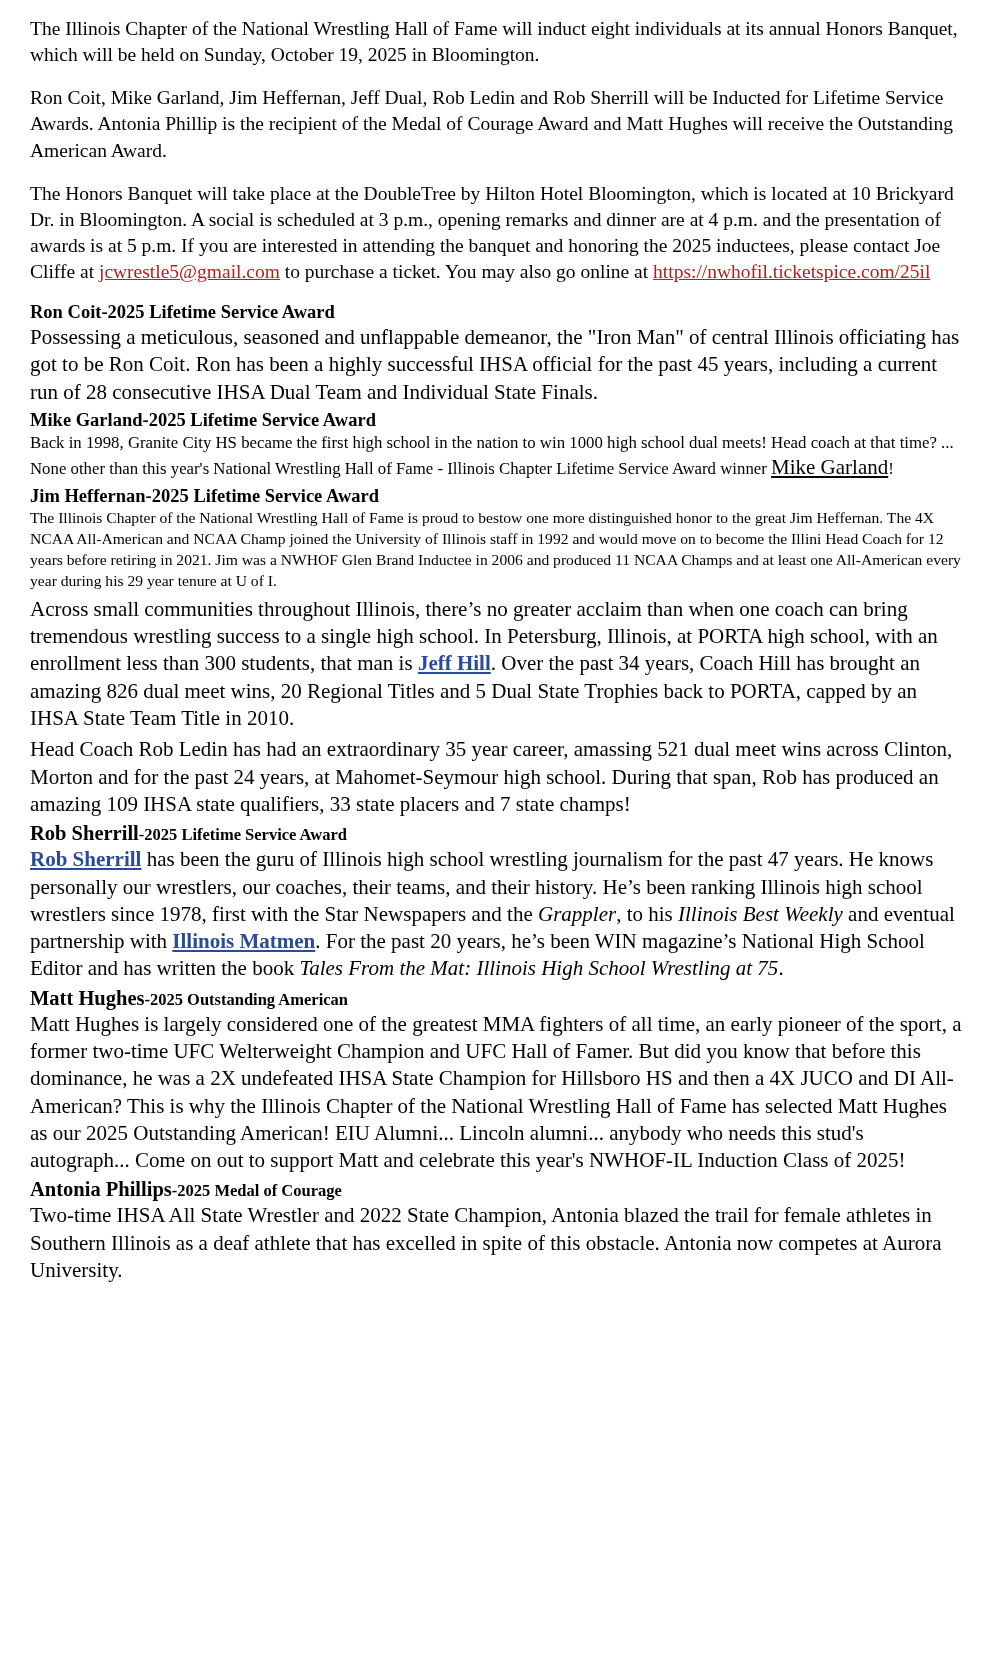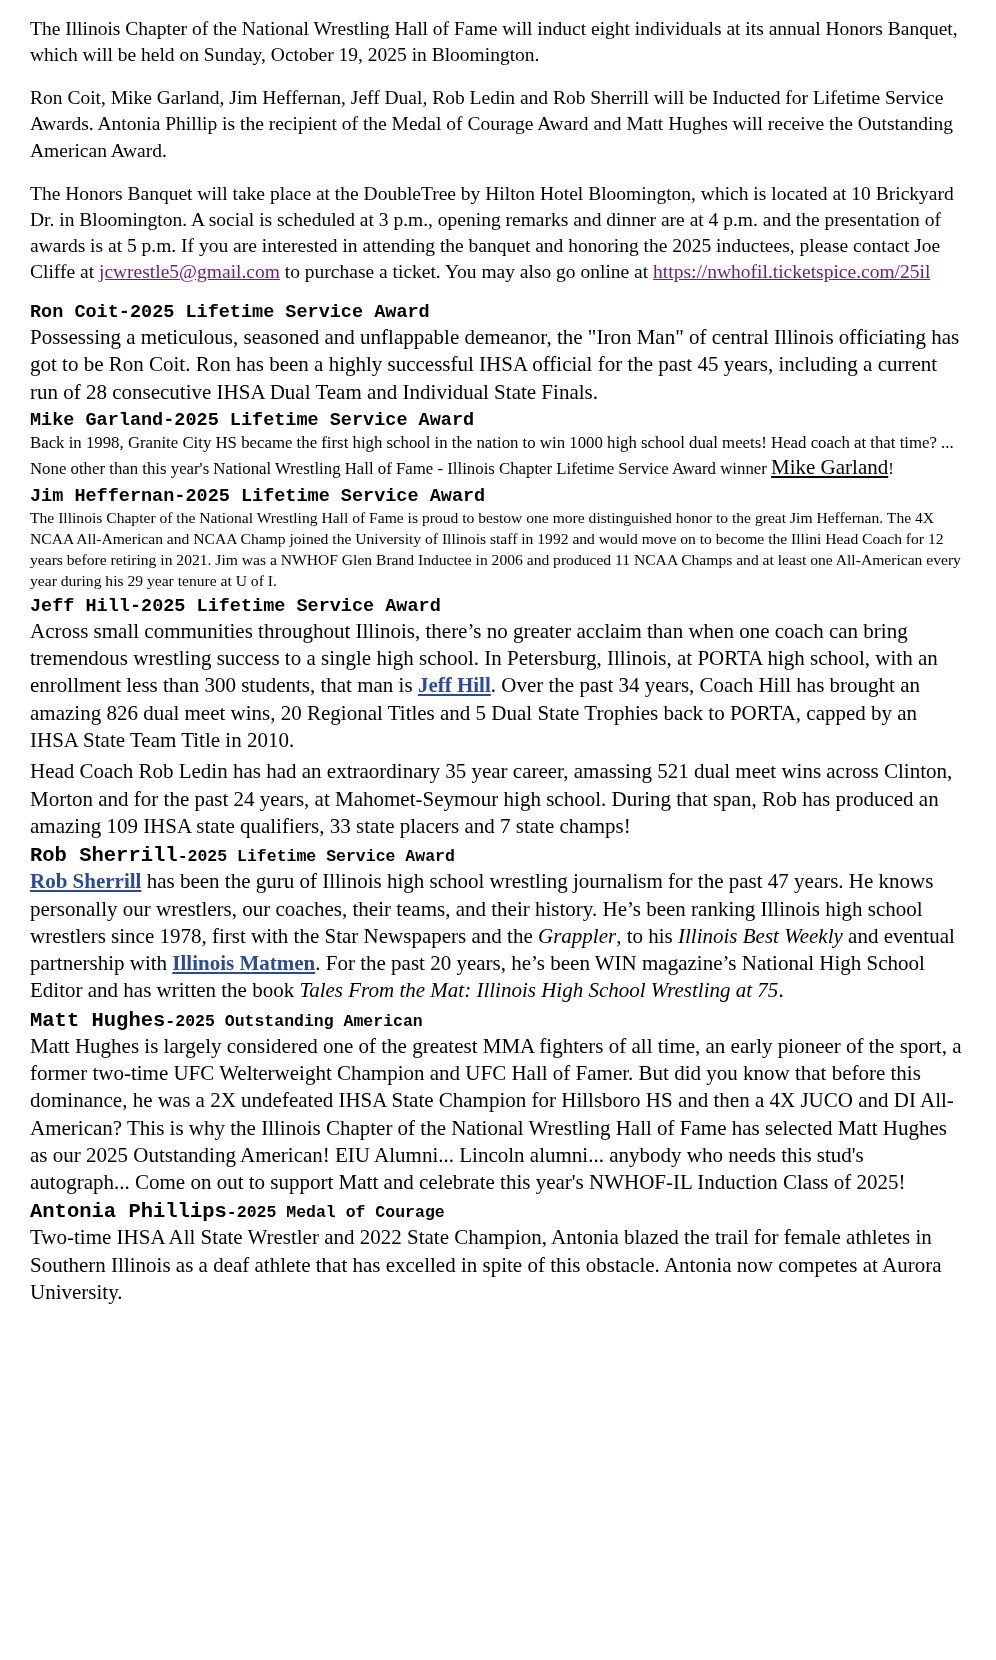--- a/index.html
+++ b/index.html
@@ -26,36 +26,35 @@
     font-size: 19.5px;
     line-height: 1.34;
   }
   .lead-bold {
     font-weight: bold;
     font-size: 19.5px;
     line-height: 1.34;
     margin-bottom: 22px;
   }
   a.link {
-    color: #701a75;
+    color: #b91c1c;
     text-decoration: underline;
     word-break: break-all;
   }
   a.link-dark {
     color: #2a4b9b;
     text-decoration: underline;
     font-weight: bold;
   }
   .section {
     margin-bottom: 0;
   }
   .head {
     font-weight: bold;
     margin: 0 0 1px 0;
-    font-family: Liberation Mono, monospace;
   }
   .head .name-lg {
     font-size: 20.5px;
   }
   .head .name-md {
     font-size: 18.5px;
   }
   .head .suffix-sm {
     font-size: 16.5px;
   }
@@ -105,21 +104,20 @@
     <p class="head"><span class="name-md">Mike Garland</span><span class="suffix-md">-</span><span class="suffix-md">2025 Lifetime Service Award</span></p>
     <p class="body-sm"><span>Back in 1998, Granite City HS became the first high school in the nation to win 1000 high school dual meets! Head coach at that time? ... None other than this year's National Wrestling Hall of Fame - Illinois Chapter Lifetime Service Award winner </span><span class="underline-name">Mike Garland</span><span>!</span></p>
   </div>
 
   <div class="section">
     <p class="head"><span class="name-md">Jim Heffernan</span><span class="suffix-md">-</span><span class="suffix-md">2025 Lifetime Service Award</span></p>
     <p class="body-xs">The Illinois Chapter of the National Wrestling Hall of Fame is proud to bestow one more distinguished honor to the great Jim Heffernan. The 4X NCAA All-American and NCAA Champ joined the University of Illinois staff in 1992 and would move on to become the Illini Head Coach for 12 years before retiring in 2021. Jim was a NWHOF Glen Brand Inductee in 2006 and produced 11 NCAA Champs and at least one All-American every year during his 29 year tenure at U of I.</p>
   </div>
 
   <div class="section">
-    <p class="head"><span class="name-md">Jeff Hill</span><span class="suffix-md">-</span><span class="suffix-md">2025 Lifetime Service Award</span></p>
     <p class="body-lg"><span>Across small communities throughout Illinois, there’s no greater acclaim than when one coach can bring tremendous wrestling success to a single high school. In Petersburg, Illinois, at PORTA high school, with an enrollment less than 300 students, that man is </span><a class="link-dark" href="#">Jeff Hill</a><span>. Over the past 34 years, Coach Hill has brought an amazing 826 dual meet wins, 20 Regional Titles and 5 Dual State Trophies back to PORTA, capped by an IHSA State Team Title in 2010.</span></p>
   </div>
 
   <div class="section">
     <p class="body-lg">Head Coach Rob Ledin has had an extraordinary 35 year career, amassing 521 dual meet wins across Clinton, Morton and for the past 24 years, at Mahomet-Seymour high school. During that span, Rob has produced an amazing 109 IHSA state qualifiers, 33 state placers and 7 state champs!</p>
   </div>
 
   <div class="section">
     <p class="head"><span class="name-lg">Rob Sherrill</span><span class="suffix-sm">-</span><span class="suffix-sm">2025 Lifetime Service Award</span></p>
     <p class="body-lg"><a class="link-dark" href="#">Rob Sherrill</a><span> has been the guru of Illinois high school wrestling journalism for the past 47 years. He knows personally our wrestlers, our coaches, their teams, and their history. He’s been ranking Illinois high school wrestlers since 1978, first with the Star Newspapers and the </span><em>Grappler</em><span>, to his </span><em>Illinois Best Weekly</em><span> and eventual partnership with </span><a class="link-dark" href="#">Illinois Matmen</a><span>. For the past 20 years, he’s been WIN magazine’s National High School Editor and has written the book </span><em>Tales From the Mat: Illinois High School Wrestling at 75</em><span>.</span></p>

